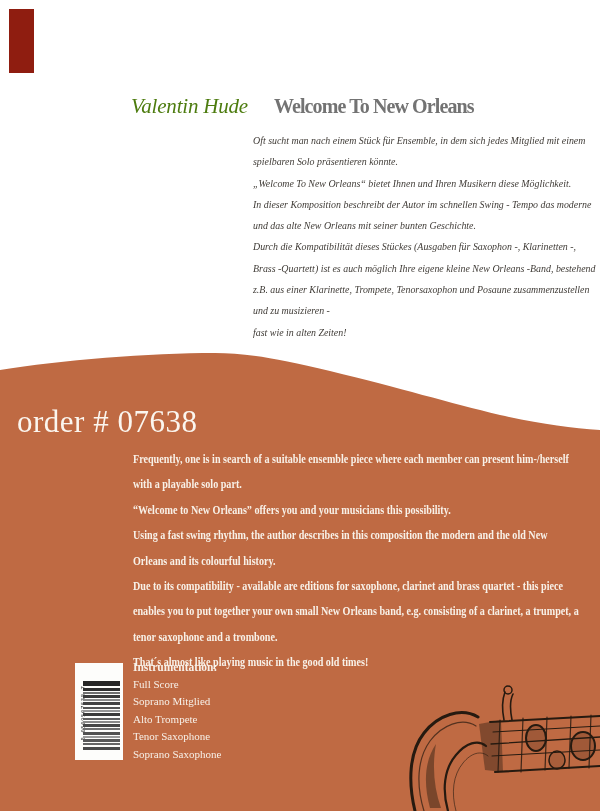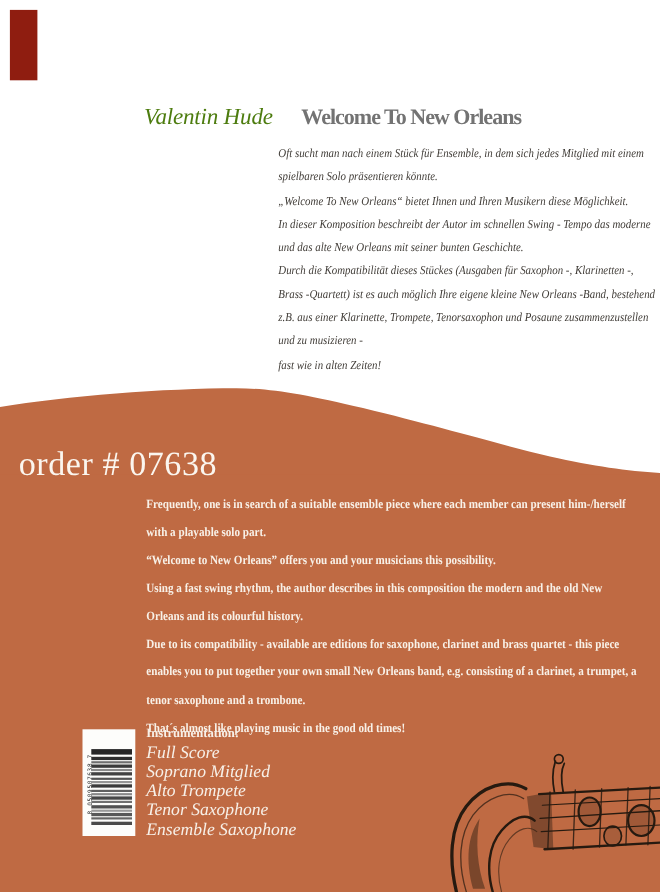--- a/index.html
+++ b/index.html
@@ -35,21 +35,21 @@
 
   .english{
     position:absolute;left:133px;top:447px;
     font-weight:bold;font-size:11.5px;line-height:25.4px;color:#f8f1e8;
     transform:scaleX(0.88);transform-origin:left top;white-space:nowrap;
   }
 
   
   .instrumentation{position:absolute;left:133px;top:661px;color:#f7f0e8;white-space:nowrap;}
   .instr-heading{font-weight:bold;font-size:11.5px;margin-bottom:3px;}
-  .instr-item{font-style:italic;font-size:16px;line-height:17.4px;}
+  .instr-item{font-size:11px;line-height:17.4px;}
 
   
   .barcode-box{position:absolute;left:75px;top:663px;width:48px;height:97px;background:#fdfdfb;}
   .bars{position:absolute;left:8px;top:18px;width:37px;}
   .bar{margin-bottom:1.5px;width:37px;}
   .barcode-digits{
     position:absolute;left:-37px;top:46px;width:90px;height:8px;
     transform:rotate(-90deg);
     font-family:"DejaVu Sans Mono",monospace;font-size:5.5px;color:#2a2a2a;
     text-align:center;letter-spacing:0.6px;line-height:8px;
@@ -124,21 +124,21 @@
     <div class="bar" style="height:3px;background:#4a4a4a;"></div>
   </div>
 </div>
 
 <div class="instrumentation">
   <div class="instr-heading">Instrumentation:</div>
   <div class="instr-item">Full Score</div>
   <div class="instr-item">Soprano Mitglied</div>
   <div class="instr-item">Alto Trompete</div>
   <div class="instr-item">Tenor Saxophone</div>
-  <div class="instr-item">Ensemble Saxophone</div>
+  <div class="instr-item">Soprano Saxophone</div>
 </div>
 
 <svg class="sax" width="195" height="131" viewBox="0 0 195 131">
   <g stroke="#261a10" fill="none" stroke-linecap="round">
 
     <path d="M10,131 C3,102 4,72 19,53 C33,35 56,27 73,37" stroke-width="3"></path>
     <path d="M19,131 C11,105 12,79 25,61 C37,45 57,37 71,46" stroke-width="1.2" opacity="0.7"></path>
 
     <path d="M43,131 C37,110 39,89 51,75 C61,63 73,59 81,66" stroke-width="2.2"></path>
     <path d="M51,131 C46,113 48,95 58,83 C66,73 76,70 83,76" stroke-width="1" opacity="0.6"></path>

